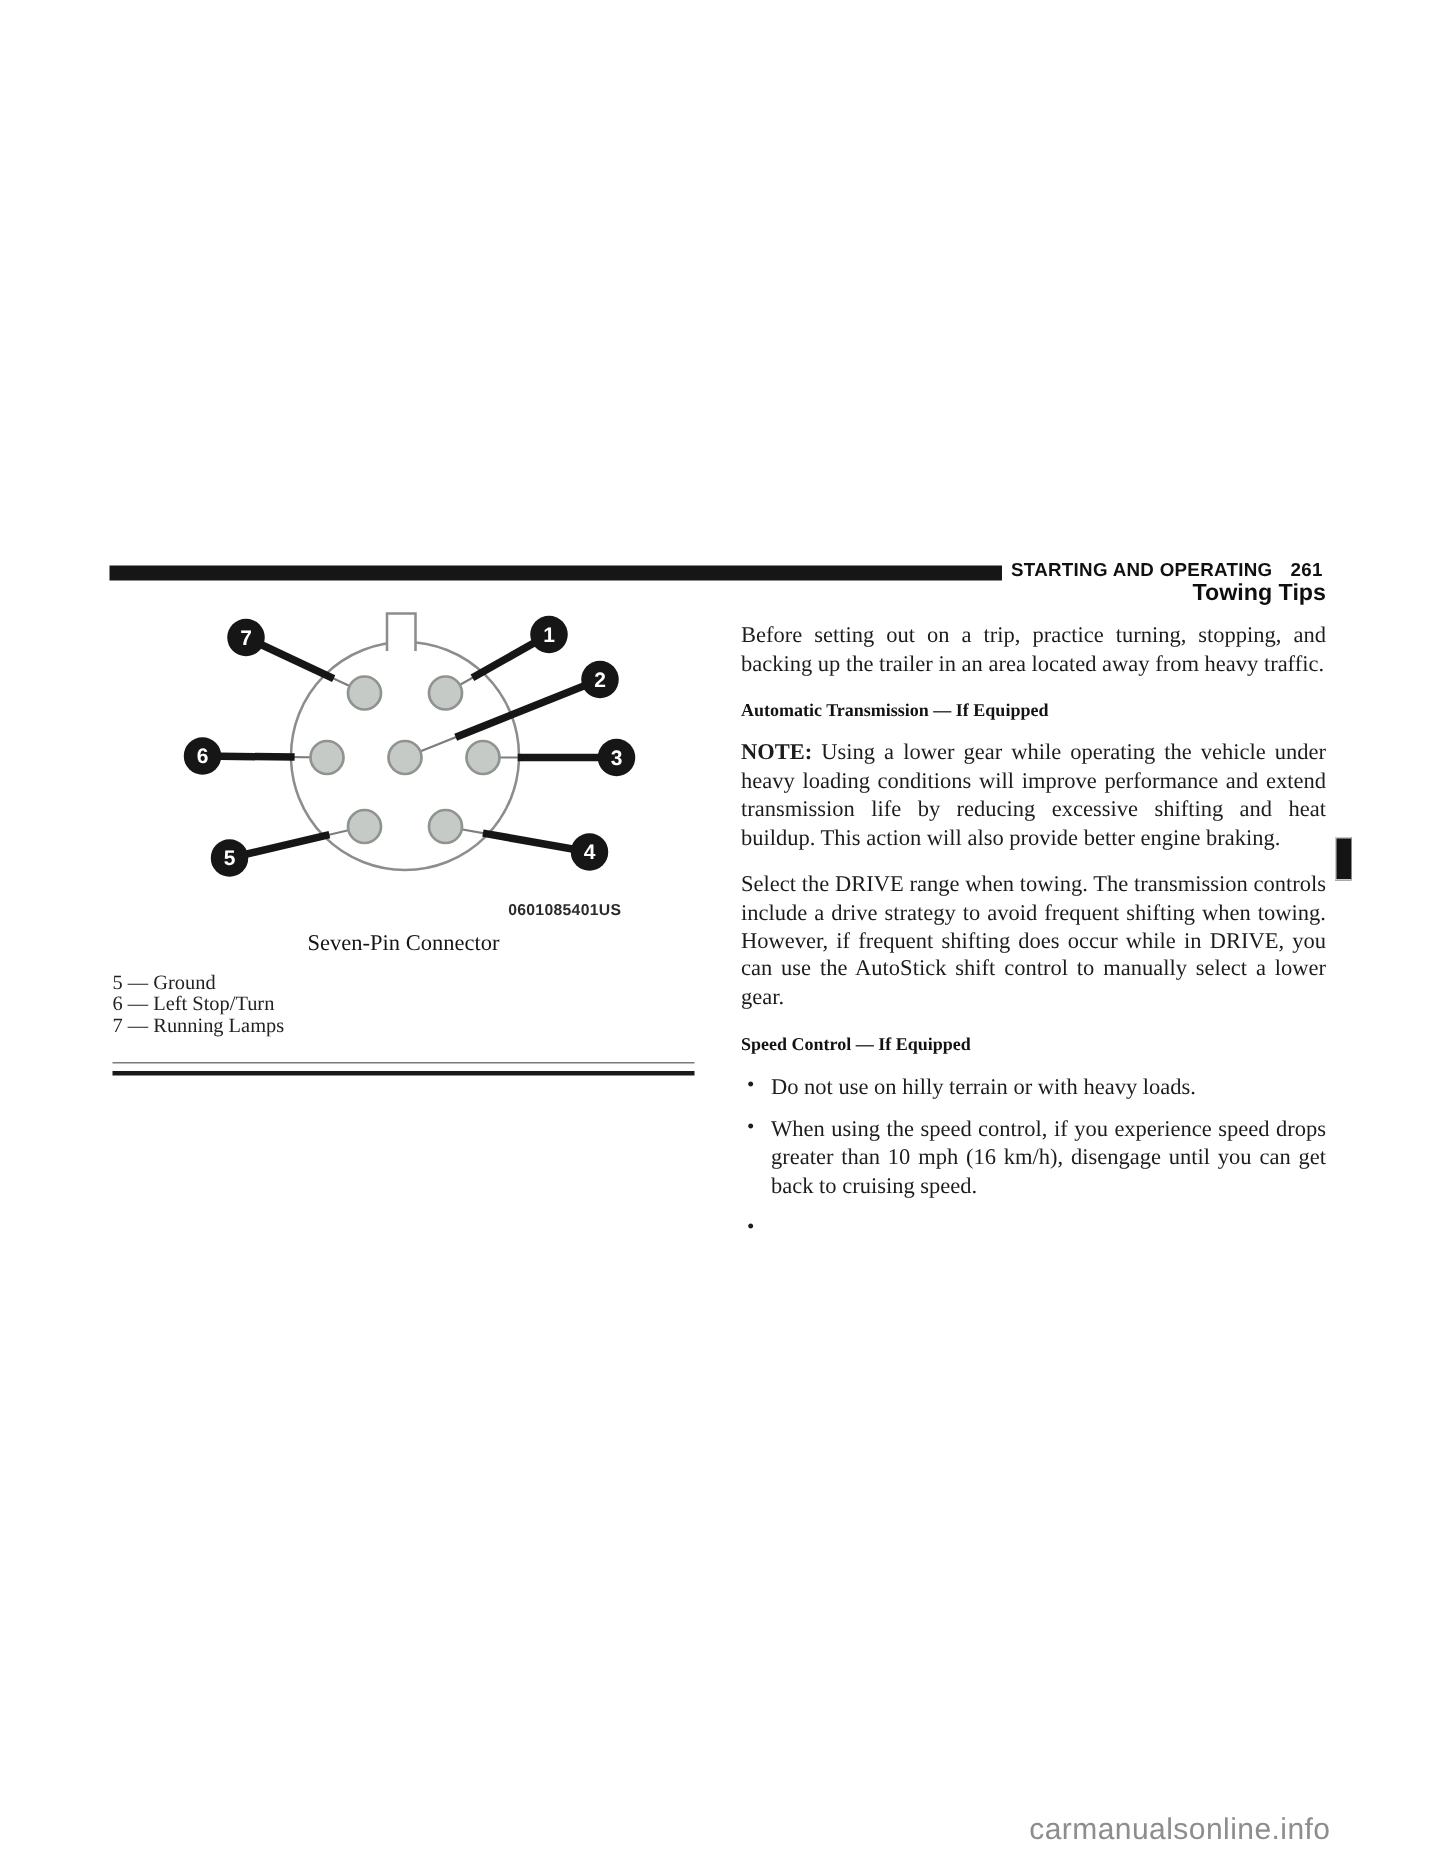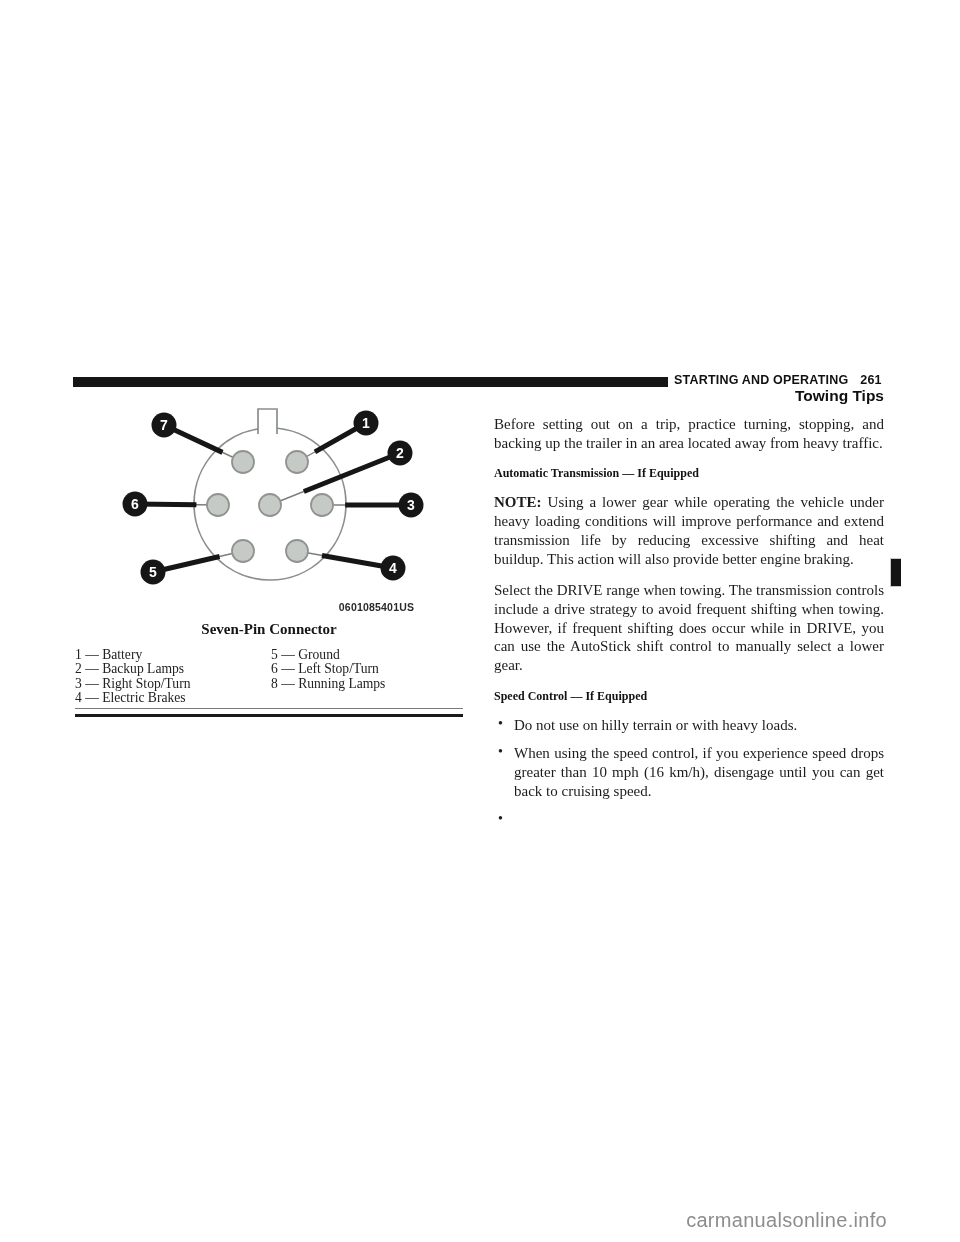--- a/index.html
+++ b/index.html
@@ -25,21 +25,21 @@
   .header-text .pgnum{margin-left:12px;}
   
   .connector{position:absolute;left:75px;top:400px;width:390px;height:215px;}
   .fig-code{
     position:absolute;left:290px;top:601px;width:173px;
     text-align:center;font-family:"Liberation Sans", sans-serif;
     font-weight:bold;font-size:10.5px;color:#2a2a2a;letter-spacing:.2px;
   }
   .fig-caption{
     position:absolute;left:75px;top:621px;width:388px;
-    text-align:center;font-weight:bold;font-size:15px;color:#151515;
+    text-align:center;font-weight:normal;font-size:15px;color:#151515;
   }
   .legend{
     position:absolute;left:75px;top:648px;width:388px;
     display:flex;font-size:13.6px;line-height:14.4px;color:#222;
   }
   .leg-col-left{width:196px;}
   .leg-col-right{flex:1;}
   .rule{position:absolute;left:75px;width:388px;}
   .rule.thin{top:708px;height:1px;background:#7a7a7a;}
   .rule.thick{top:714px;height:3px;background:#1a1a1a;}
@@ -128,30 +128,24 @@
       <circle cx="60" cy="104" r="12.5" fill="#161616"></circle>
       <text x="60" y="108.8" text-anchor="middle" font-size="14" font-weight="bold" fill="#ffffff" font-family="&quot;Liberation Sans&quot;, sans-serif">6</text>
       <circle cx="89" cy="25" r="12.5" fill="#161616"></circle>
       <text x="89" y="29.8" text-anchor="middle" font-size="14" font-weight="bold" fill="#ffffff" font-family="&quot;Liberation Sans&quot;, sans-serif">7</text>
     </svg>
 
   <div class="fig-code">0601085401US</div>
   <div class="fig-caption">Seven-Pin Connector</div>
 
   <div class="legend">
-    <div class="leg-col-left">
-      <div>1 — Battery</div>
-      <div>2 — Backup Lamps</div>
-      <div>3 — Right Stop/Turn</div>
-      <div>4 — Electric Brakes</div>
-    </div>
     <div class="leg-col-right">
       <div>5 — Ground</div>
       <div>6 — Left Stop/Turn</div>
-      <div>8 — Running Lamps</div>
+      <div>7 — Running Lamps</div>
     </div>
   </div>
   <div class="rule thin"></div>
   <div class="rule thick"></div>
 
   <div class="rcol">
     <h2>Towing Tips</h2>
     <p>Before setting out on a trip, practice turning, stopping, and backing up the trailer in an area located away from heavy traffic.</p>
 
     <h3>Automatic Transmission — If Equipped</h3>

